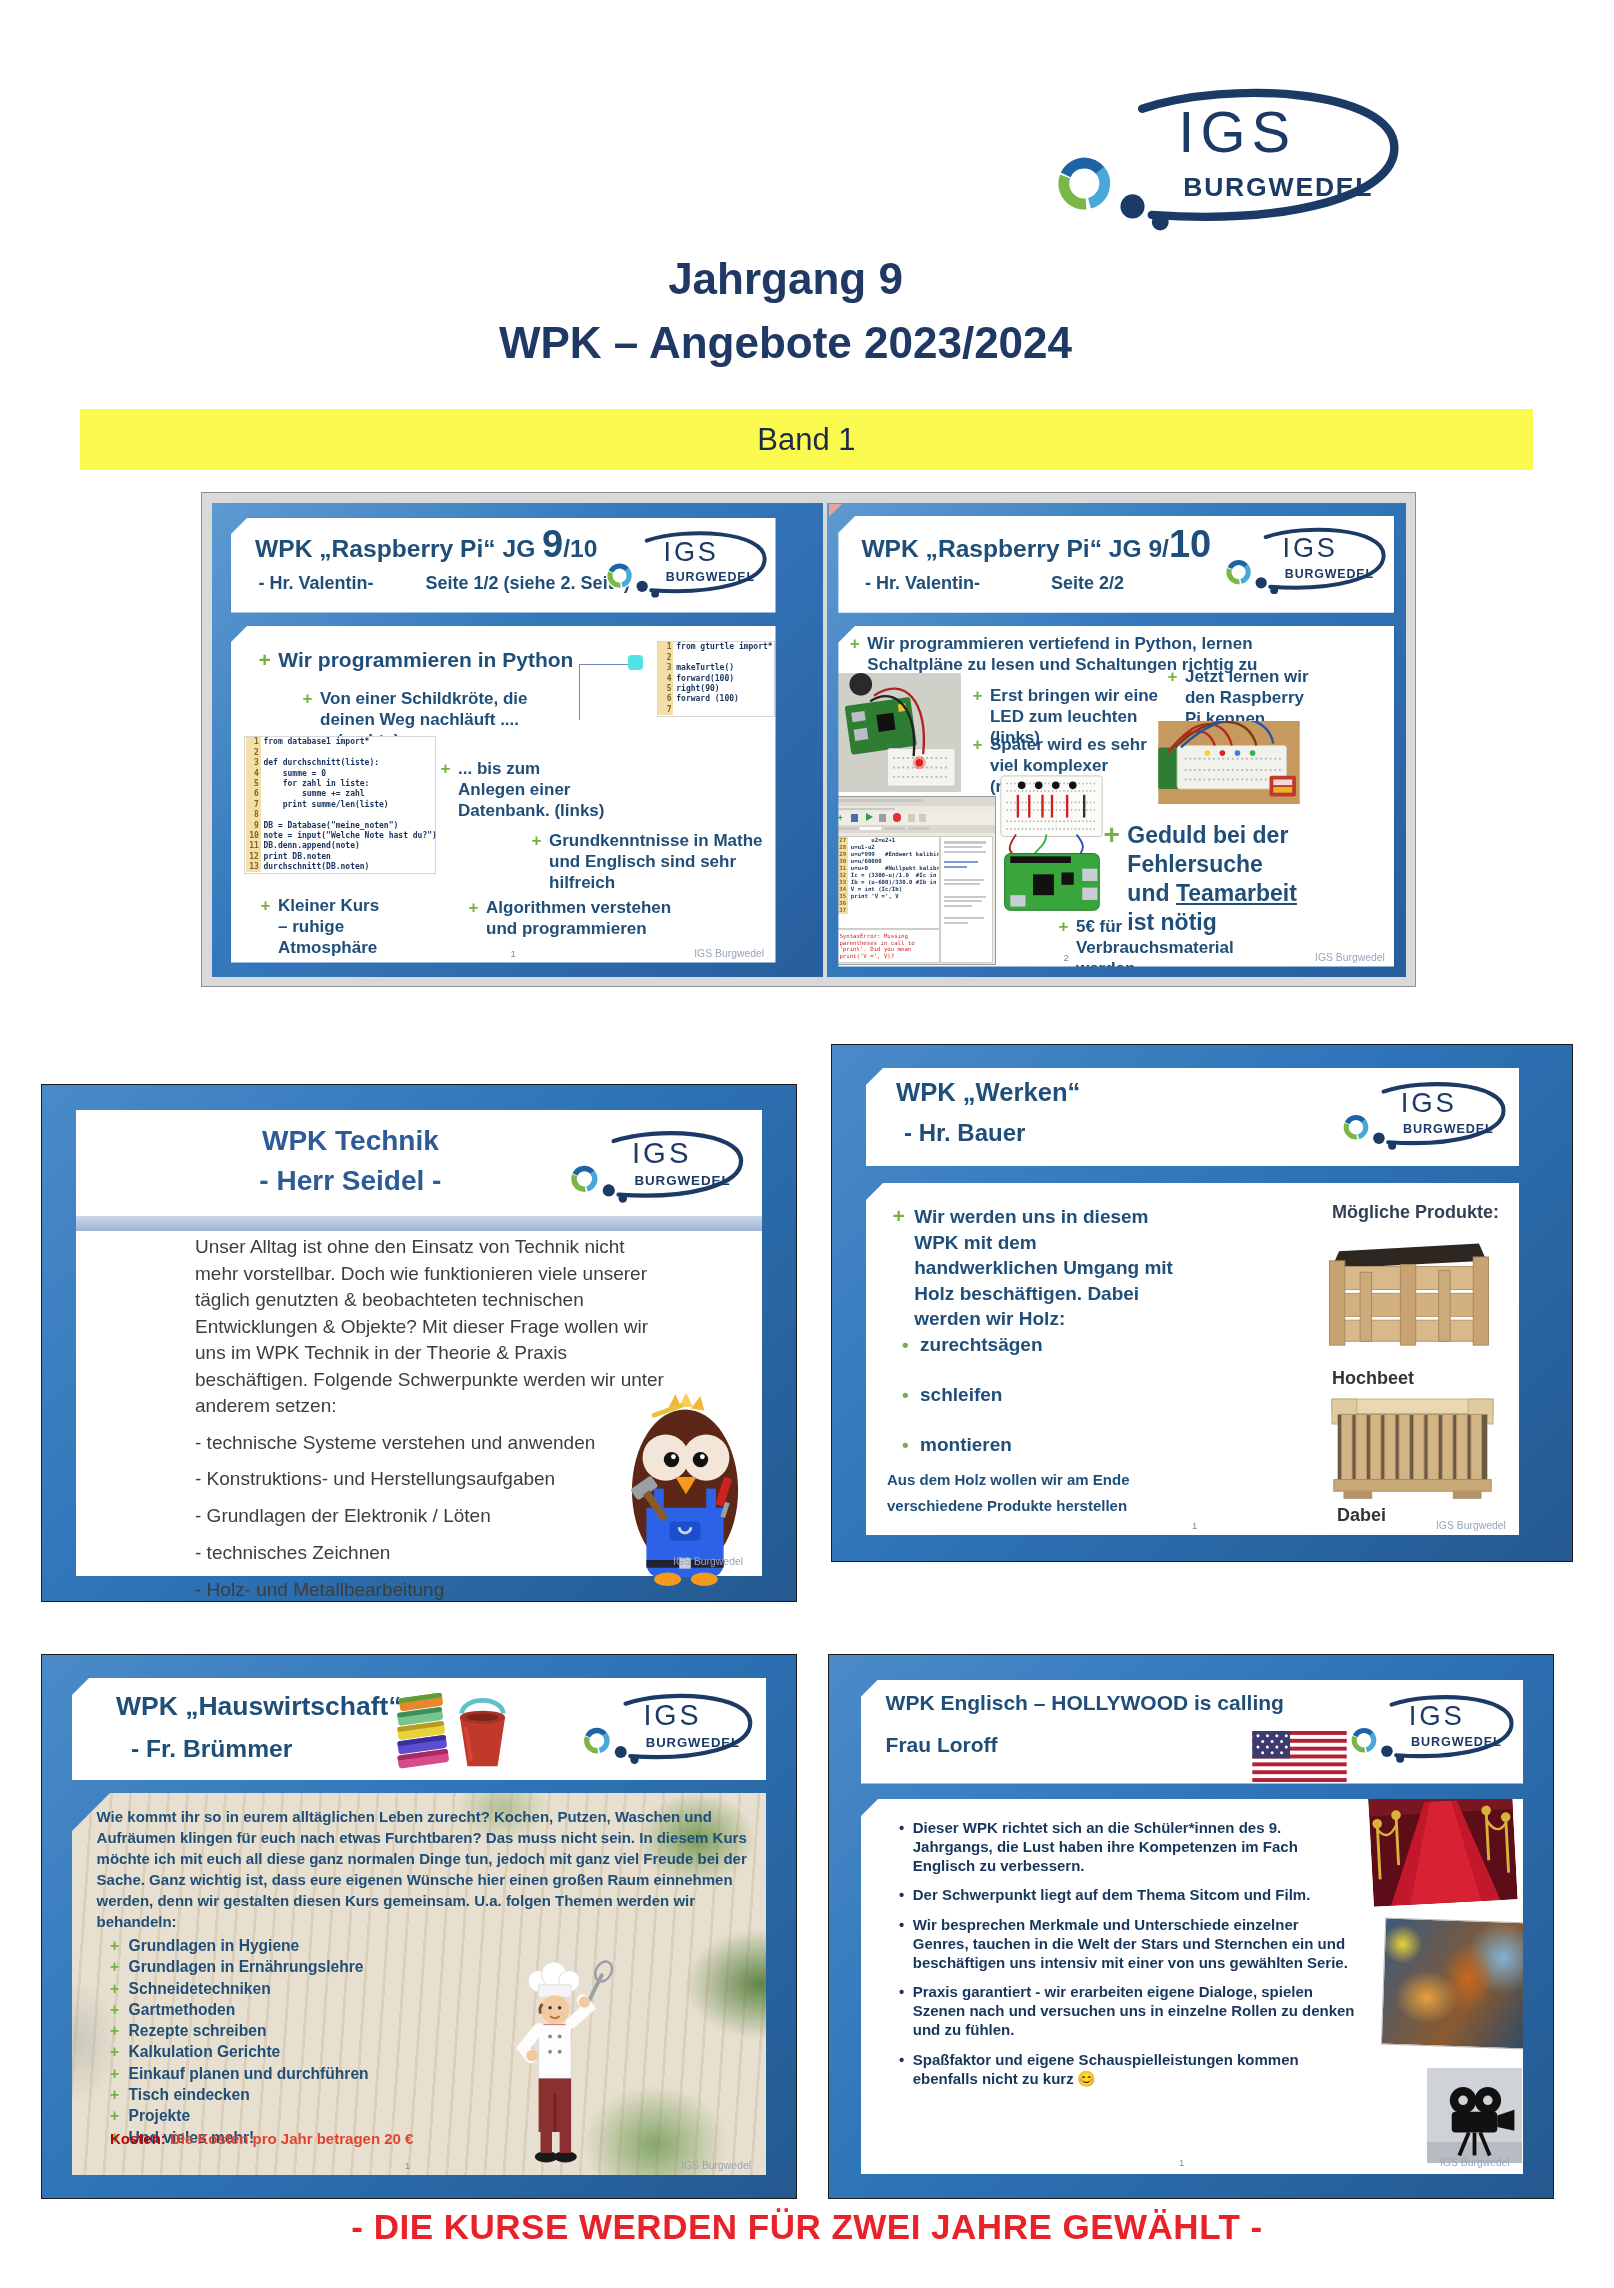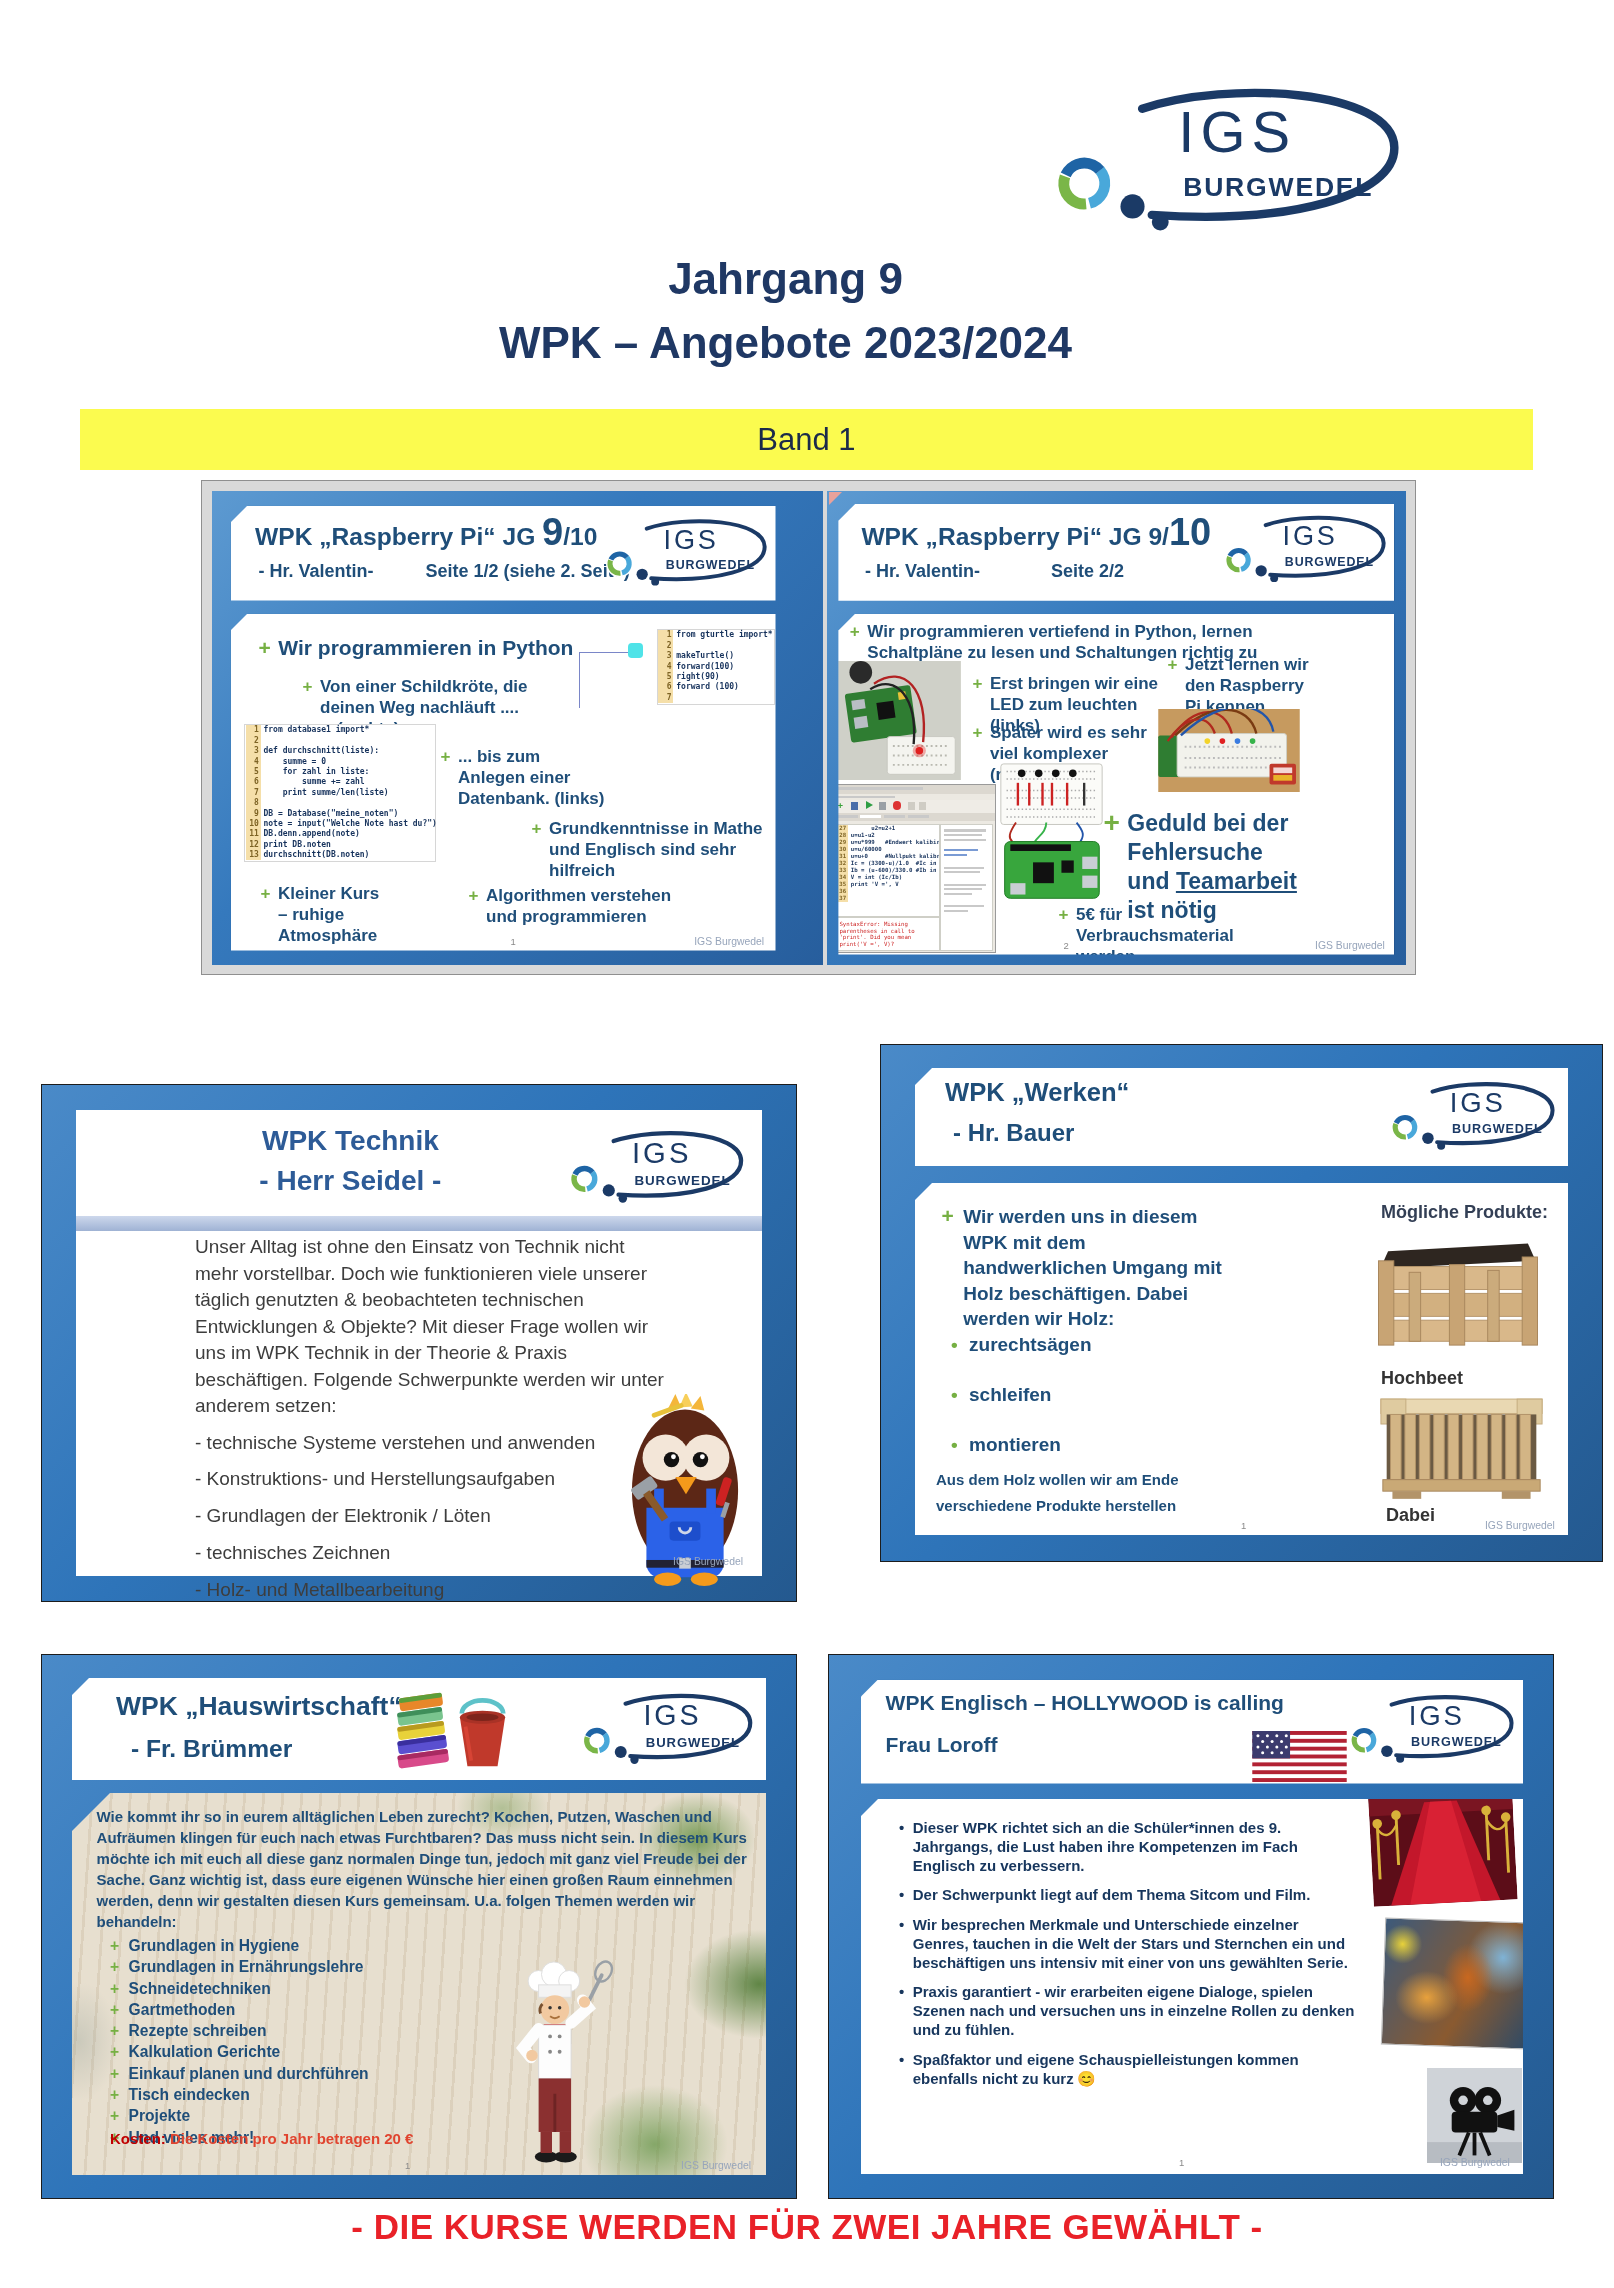--- a/index.html
+++ b/index.html
@@ -16,21 +16,21 @@
 
   
   .igs-logo{position:absolute;}
   .igs-logo svg{width:100%;height:100%;}
   .logo-igs{font-family:"Liberation Sans",sans-serif;font-weight:500;font-size:48px;
             fill:#1b3a66;letter-spacing:5px;}
   .logo-bw{font-family:"Liberation Sans",sans-serif;font-weight:600;font-size:22px;
            fill:#1b3a66;letter-spacing:1.5px;}
 
   
-  .pair{position:absolute;left:201px;top:480px;width:1213px;height:493px;
+  .pair{position:absolute;left:201px;top:492px;width:1213px;height:493px;
         background:#d9d9d9;border:1.9px solid #8f8f8f;}
   .slide{position:absolute;background:linear-gradient(135deg,#5d9ad1 0%,#3579bd 40%,#275e9d 100%);}
   .slide-box{position:absolute;border:1.9px solid #1c1c1c;
              background:linear-gradient(135deg,#4a8ac8 0%,#2e74b9 45%,#24598f 100%);}
   .white-card{position:absolute;background:#fff;
               clip-path:polygon(17px 0,100% 0,100% 100%,0 100%,0 17px);
               filter:drop-shadow(3.8px 4.7px 3.8px rgba(12,32,66,.5));}
   .head-title{color:#1f4e79;font-weight:bold;}
   .bigdigit{font-size:38px;}
   .credit{position:absolute;font-size:10.4px;color:#97a5bb;}
@@ -457,21 +457,21 @@
             <ellipse cx="44" cy="192" rx="14" ry="7" fill="#f59a1b"></ellipse>
             <ellipse cx="82" cy="192" rx="14" ry="7" fill="#f59a1b"></ellipse>
           </g>
         </svg>
 
         <div class="credit" style="right:19px;bottom:7.6px;">IGS Burgwedel</div>
       </div>
     </div>
   </div>
 
-  <div class="slide-box" style="left:880px;top:1044px;width:721px;height:516px;">
+  <div class="slide-box" style="left:831px;top:1044px;width:721px;height:516px;padding-left:19px;">
     <div class="white-card" style="left:34px;top:23px;width:653px;height:98px;">
       <div class="head-title" style="position:absolute;left:30px;top:9.5px;font-size:25.6px;">WPK „Werken“</div>
       <div class="head-title" style="position:absolute;left:38px;top:51px;font-size:24px;">- Hr. Bauer</div>
       <div class="igs-logo" style="right:7.6px;top:7.6px;width:178px;height:83px;">
   <svg viewBox="0 0 310 130" preserveAspectRatio="xMidYMid meet">
     <path d="M88,20 C160,-4 296,4 297,52 C298,92 210,116 96,108" fill="none" stroke="#1b3a66" stroke-width="7" stroke-linecap="round"></path>
     <circle cx="80" cy="101" r="10" fill="#1b3a66"></circle>
     <circle cx="103" cy="114" r="7" fill="#1b3a66"></circle>
     <circle cx="40" cy="82" r="24" fill="#ffffff"></circle>
     <circle cx="40" cy="82" r="17" fill="none" stroke="#49a8da" stroke-width="9" stroke-dasharray="34 73" transform="rotate(-40 40 82)"></circle>

